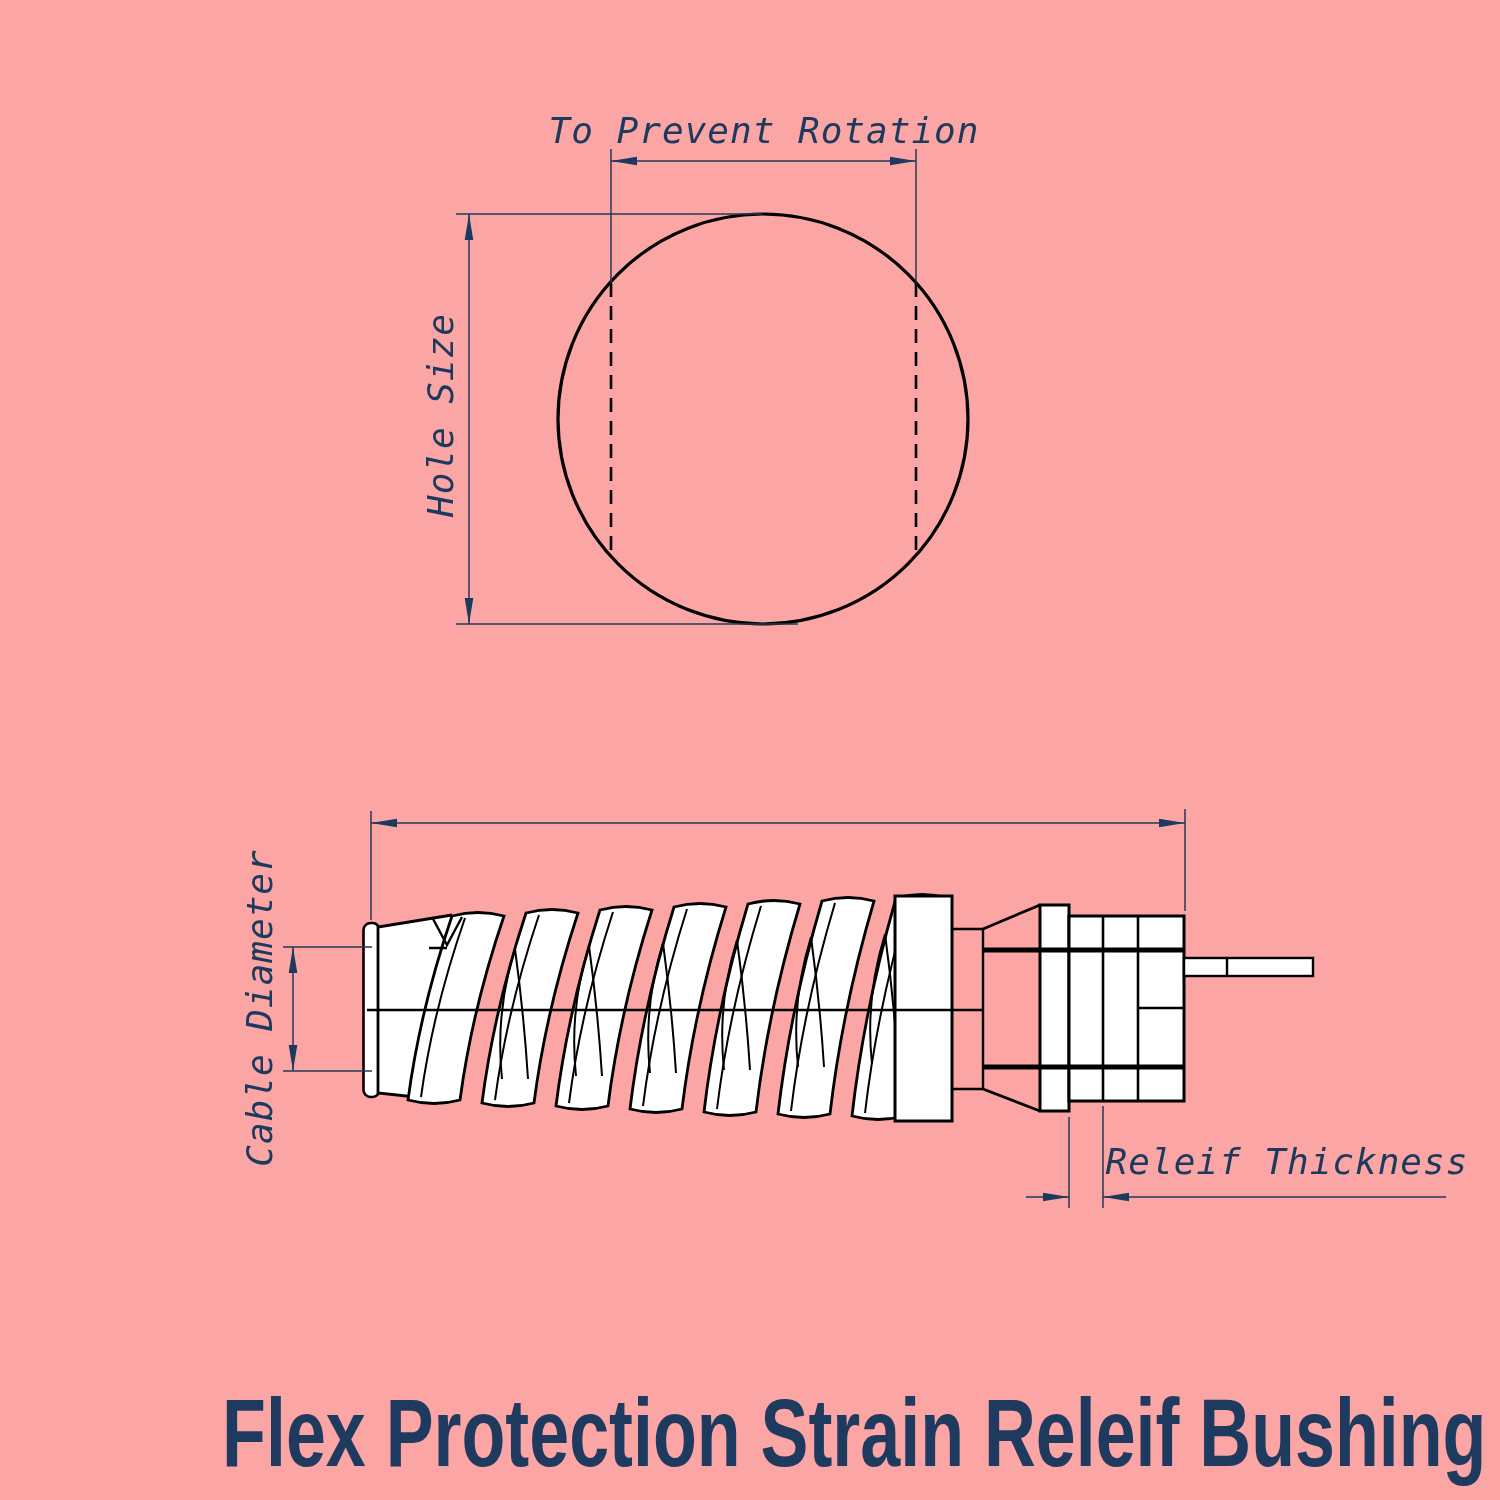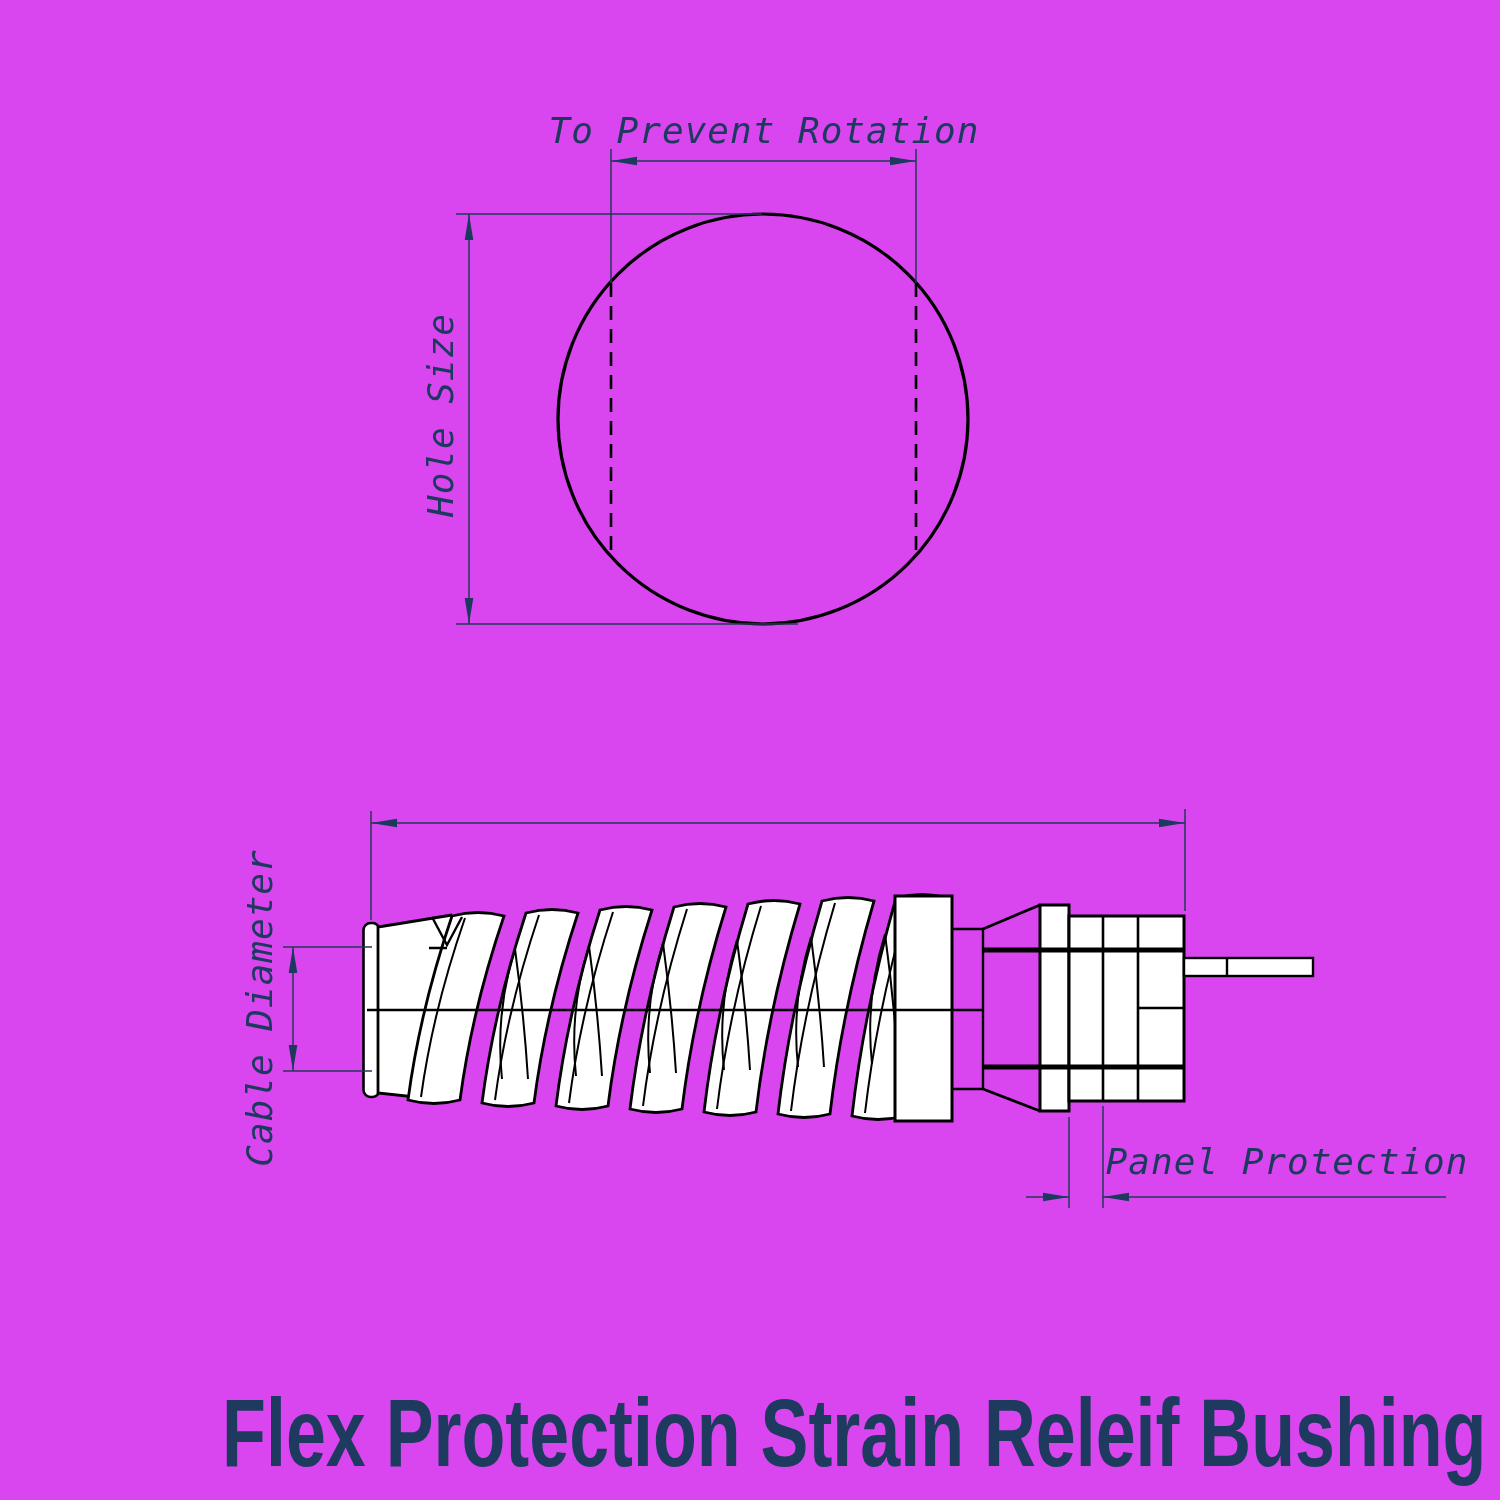--- a/index.html
+++ b/index.html
@@ -1,16 +1,16 @@
 <!DOCTYPE html>
 <html><head>
 <meta charset="utf-8">
 <style>
   html,body{margin:0;padding:0;background:#ffffff;}
-  #canvas{position:relative;width:1500px;height:1500px;background:#d946ef;overflow:hidden;
+  #canvas{position:relative;width:1500px;height:1500px;background:#fca5a5;overflow:hidden;
           font-family:"DejaVu Sans Mono", monospace;}
   #drawing-svg{position:absolute;left:0;top:0;}
   .dim-label{
     position:absolute;
     color:#1b3a5e;
     font-family:"DejaVu Sans Mono", monospace;
     font-style:italic;
     font-size:36px;
     letter-spacing:1px;
     white-space:nowrap;
@@ -108,19 +108,19 @@
     </g>
   </svg>
 
   <div class="dim-label" style="left:764px; top:130px;">To Prevent Rotation</div>
 
   <div class="dim-label vertical" style="left:440px; top:415px;">Hole Size</div>
 
 
   <div class="dim-label vertical" style="left:259px; top:1008px;">Cable Diameter</div>
 
-  <div class="dim-label" style="left:1287px; top:1161px;">Panel Protection</div>
+  <div class="dim-label" style="left:1287px; top:1161px;">Releif Thickness</div>
 
   <div id="drawing-title">
     <span class="squeeze">Flex Protection Strain Releif Bushing</span>
   </div>
 
 </div>
 
 </body></html>

